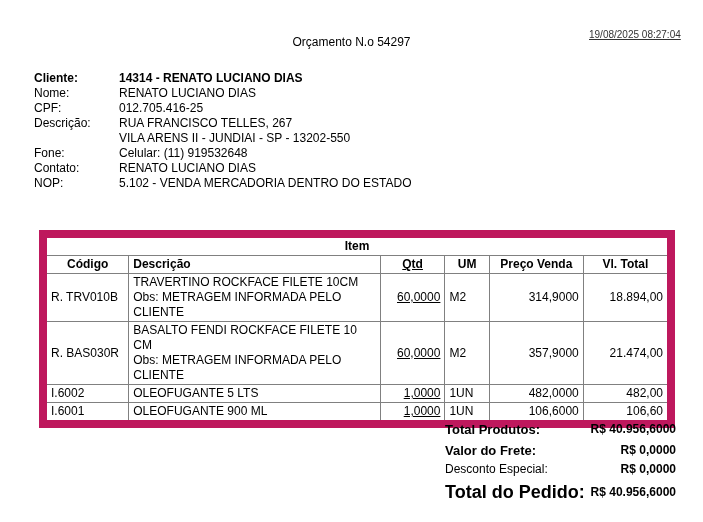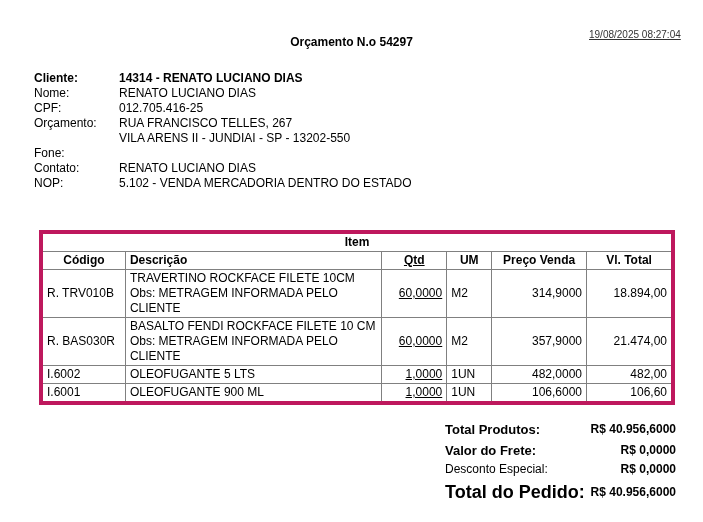--- a/index.html
+++ b/index.html
@@ -1,27 +1,27 @@
 <!DOCTYPE html>
 <html><head>
 <meta charset="utf-8">
 <style>
   html, body { margin:0; padding:0; background:#ffffff; }
   body { width:703px; height:522px; position:relative; overflow:hidden;
          font-family:"Liberation Sans", sans-serif; color:#000; font-size:12px; }
   .timestamp { position:absolute; left:589px; top:2px; font-size:10px; color:#333;
                text-decoration:underline;margin-top:27px; }
   .title { position:absolute; left:0; width:703px; top:35px; text-align:center;
-           font-weight:bold; font-size:12px; }
+           font-weight:normal; font-size:12px; }
   .info { position:absolute; left:34px; top:71px; }
   .info-row { display:flex; height:15px; line-height:15px; }
   .info-row .lbl { width:85px; }
   .info-row.bold { font-weight:bold; }
   table.items { position:absolute; left:39px; top:230px; width:636px;
-                border-collapse:collapse; border:4px solid #be185d; font-size:12px; }
+                border-collapse:collapse; border:8px solid #be185d; font-size:12px; }
   table.items td, table.items th { border:1px solid #808080; padding:1px 4px;
                 line-height:15px; vertical-align:middle; }
   table.items th { font-weight:bold; }
   .c-code { width:74px; text-align:left; }
   .c-desc { width:248px; text-align:left; }
   .c-qtd { width:56px; text-align:right;text-decoration:underline; }
   .c-um { width:36px; text-align:left; }
   .c-price { width:86px; text-align:right; }
   .c-total { width:76px; text-align:right; }
   .center { text-align:center !important; }
@@ -49,29 +49,30 @@
   </div>
   <div class="info-row">
     <span class="lbl">Nome:</span>
     <span>RENATO LUCIANO DIAS</span>
   </div>
   <div class="info-row">
     <span class="lbl">CPF:</span>
     <span>012.705.416-25</span>
   </div>
   <div class="info-row">
-    <span class="lbl">Orçamento:</span>
+    <span class="lbl">Descrição:</span>
     <span>RUA FRANCISCO TELLES, 267</span>
   </div>
   <div class="info-row">
     <span class="lbl"></span>
     <span>VILA ARENS II - JUNDIAI - SP - 13202-550</span>
   </div>
   <div class="info-row">
     <span class="lbl">Fone:</span>
+    <span>Celular: (11) 919532648</span>
   </div>
   <div class="info-row">
     <span class="lbl">Contato:</span>
     <span>RENATO LUCIANO DIAS</span>
   </div>
   <div class="info-row">
     <span class="lbl">NOP:</span>
     <span>5.102 - VENDA MERCADORIA DENTRO DO ESTADO</span>
   </div>
 </div>

